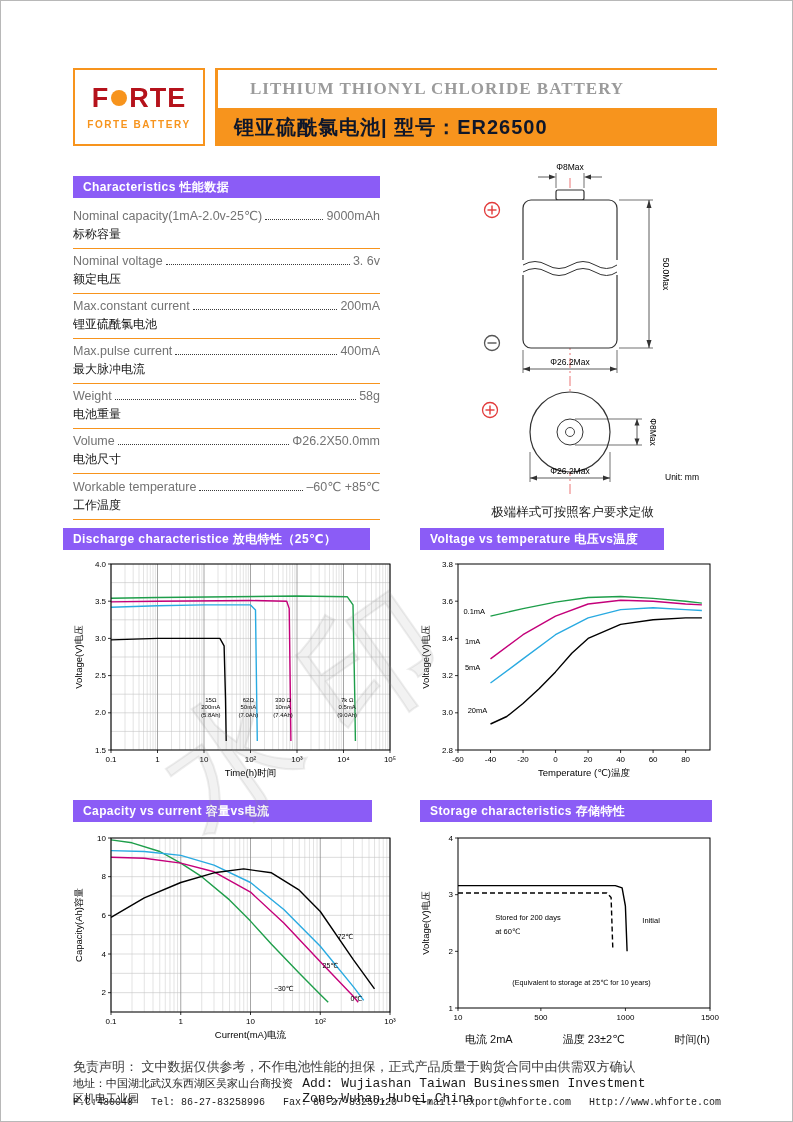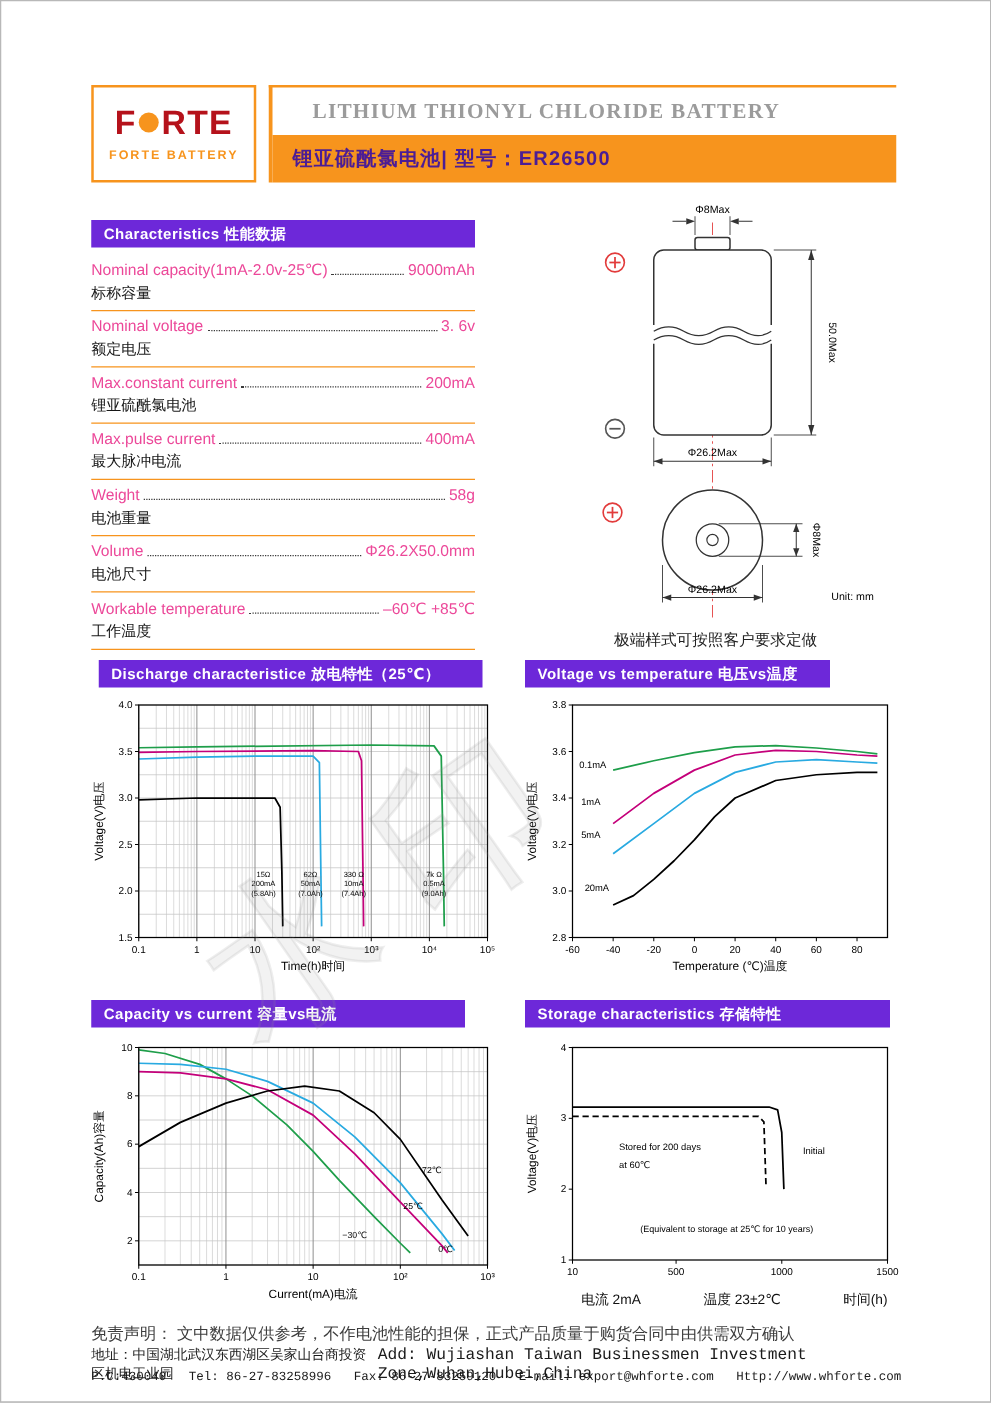--- a/index.html
+++ b/index.html
@@ -7,34 +7,34 @@
 body{font-family:"Liberation Sans","DejaVu Sans",sans-serif;}
 .page{position:relative;width:793px;height:1122px;background:#fff;margin:0 auto;box-shadow:inset 0 0 0 1px #b8b8b8;overflow:hidden;color:#111;}
 
 
 .logo-box{position:absolute;left:73px;top:68px;width:132px;height:78px;border:2px solid #F7941D;display:flex;flex-direction:column;align-items:center;justify-content:center;background:#fff;}
 .logo-main{font-size:27px;font-weight:bold;color:#B5121B;letter-spacing:1px;display:flex;align-items:center;line-height:1;}
 .logo-dot{width:16px;height:16px;border-radius:50%;background:#F7941D;display:inline-block;margin:0 2px;}
 .logo-sub{margin-top:7px;font-size:10px;color:#F7941D;letter-spacing:1.6px;font-weight:bold;}
 .title-block{position:absolute;left:215px;top:68px;width:502px;height:78px;border-left:3px solid #F7941D;border-top:2px solid #F7941D;background:#fff;}
 .title-en{height:38px;display:flex;align-items:center;padding-left:32px;font-family:"Liberation Serif","DejaVu Serif",serif;font-weight:bold;font-size:17px;color:#9b9b9b;letter-spacing:1px;}
-.title-cn{height:38px;background:#F7941D;display:flex;align-items:center;padding-left:16px;font-size:16px;font-weight:bold;color:#4c1d95;letter-spacing:1px;}
-
-
-.banner{position:absolute;height:22px;background:#6d28d9;color:#fff;font-size:12px;font-weight:bold;display:flex;align-items:center;padding-left:10px;letter-spacing:0.4px;}
+.title-cn{height:38px;background:#F7941D;display:flex;align-items:center;padding-left:16px;font-size:20px;font-weight:bold;color:#0f172a;letter-spacing:1px;}
+
+
+.banner{position:absolute;height:22px;background:#8b5cf6;color:#fff;font-size:12px;font-weight:bold;display:flex;align-items:center;padding-left:10px;letter-spacing:0.4px;}
 .banner.b-char{left:73px;top:176px;width:307px;}
-.banner.b-c0{left:79px;top:528px;width:307px;}
+.banner.b-c0{left:63px;top:528px;width:307px;}
 .banner.b-c1{left:420px;top:528px;width:244px;}
 .banner.b-c2{left:73px;top:800px;width:299px;}
 .banner.b-c3{left:420px;top:800px;width:292px;}
 
 
 .spec-list{position:absolute;left:73px;top:203px;width:307px;}
 .spec-row{padding:5px 0 5px;border-bottom:1px solid #F7941D;}
-.spec-en{display:flex;align-items:flex-end;font-size:12.5px;color:#ec4899;white-space:nowrap;}
+.spec-en{display:flex;align-items:flex-end;font-size:12.5px;color:#737373;white-space:nowrap;}
 .leader{flex:1;border-bottom:1.5px dotted #3a3a3a;margin:0 3px 3px;min-width:8px;}
 .spec-cn{font-size:12px;margin-top:3px;color:#161616;}
 
 
 .diagram{position:absolute;left:420px;top:160px;width:300px;height:340px;}
 .diagram svg{font-family:inherit;}
 .diagram-caption{position:absolute;left:430px;top:504px;width:285px;text-align:center;font-size:12.5px;color:#222;}
 
 
 .chart{position:absolute;}

